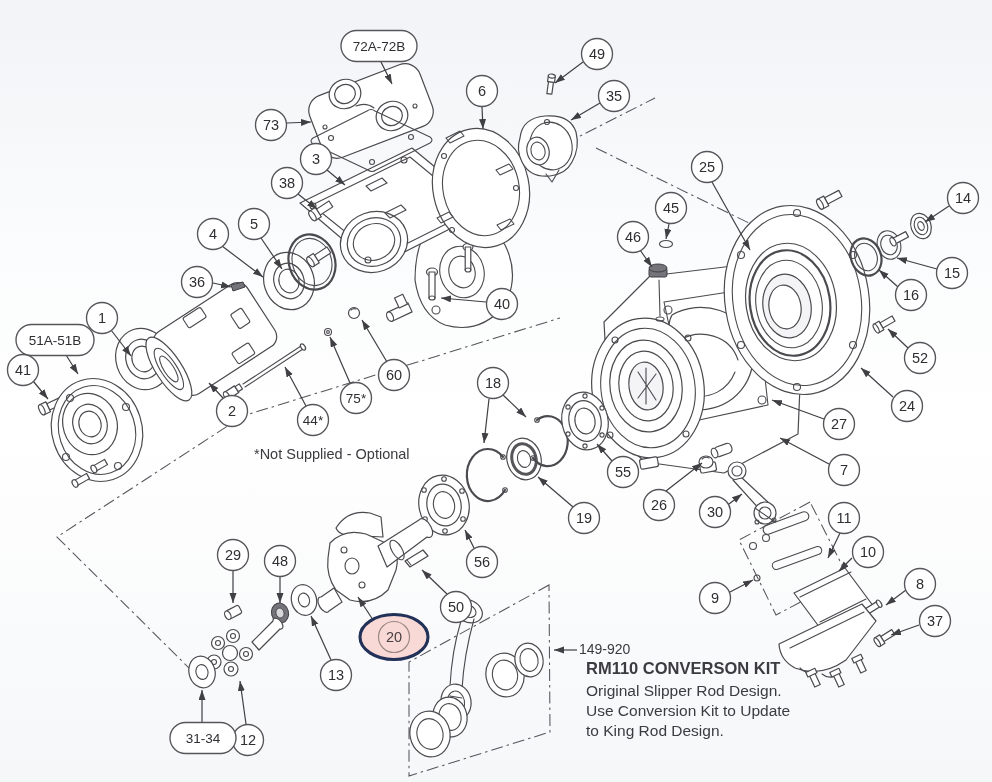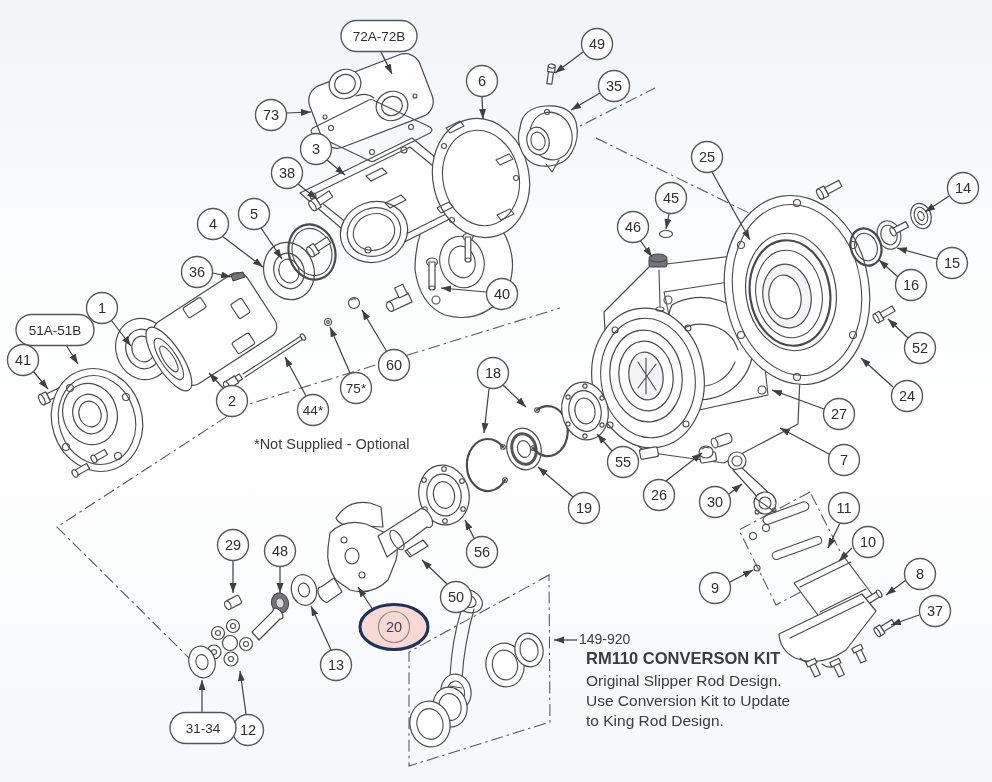--- a/index.html
+++ b/index.html
@@ -1,21 +1,21 @@
 <!DOCTYPE html>
 <html style="--line: #4a4a4f; --leader: #3f3f44; --balloon_stroke: #55555a; --balloon_text: #2e2e33; --highlight_fill: #f9d9d6; --highlight_stroke: #223158; --background_top: #f2f3f6; --background_bottom: #f6f7f9;"><head>
 <meta charset="utf-8">
 <style>
   html,body{margin:0;padding:0;}
   body{
     width:992px;height:782px;overflow:hidden;
     font-family:"Liberation Sans",sans-serif;
     background:linear-gradient(180deg,#f2f3f6 0%,#fafbfc 28%,#ffffff 55%,#f6f7f9 100%);
   }
-  #stage{position:relative;width:992px;height:582px;}
+  #stage{position:relative;width:992px;height:582px;margin-top:10px;}
   svg{position:absolute;left:0;top:0;}
   .p  { fill:#ffffff; stroke:#4a4a4f; stroke-width:1.2; stroke-linejoin:round; }
   .pf { fill:#f4f4f6; stroke:#4a4a4f; stroke-width:1.2; stroke-linejoin:round; }
   .l  { fill:none; stroke:#4a4a4f; stroke-width:1.1; stroke-linejoin:round; stroke-linecap:round; }
   .l2 { fill:none; stroke:#4a4a4f; stroke-width:2.2; stroke-linecap:round; }
   .dk { fill:#74747a; stroke:#3f3f44; stroke-width:1; }
   .dashdot { fill:none; stroke:#55555b; stroke-width:1.05; stroke-dasharray:12 4 2.5 4; }
   .leader  { fill:none; stroke:#3f3f44; stroke-width:1.2; }
   .balloon { fill:#ffffff; stroke:#55555a; stroke-width:1.35; }
   .balloon-text { font-size:14.5px; fill:#2e2e33; text-anchor:middle; }

